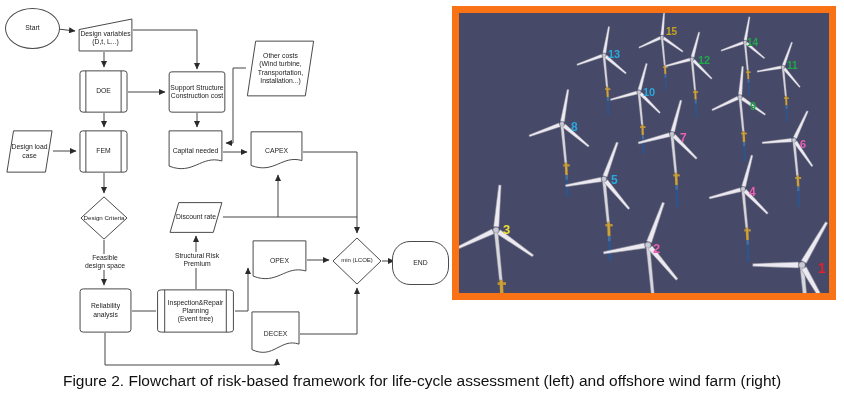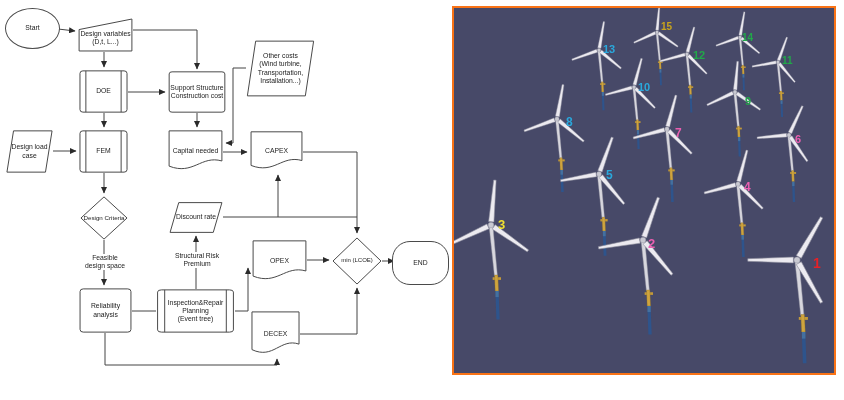--- a/index.html
+++ b/index.html
@@ -11,22 +11,22 @@
   .node{position:absolute;display:flex;align-items:center;justify-content:center;
         text-align:center;font-size:6.8px;line-height:1.18;color:#1b1b1b;
         white-space:pre-line;z-index:2;}
   .node .shape{position:absolute;left:0;top:0;width:100%;height:100%;z-index:-1;}
   .lbl{position:relative;padding:0 1px;}
   .ellipse{border:1px solid #4a4a4a;border-radius:50%;background:#fff;}
   .stadium{border:1px solid #4a4a4a;border-radius:18px;background:#fff;}
   .edge-label{position:absolute;z-index:3;font-size:6.8px;line-height:1.2;color:#1b1b1b;
         text-align:center;white-space:pre-line;background:#fff;padding:0 1px;}
   
-  #windfarm{position:absolute;left:452px;top:6px;width:384px;height:369px;
-        border:2px solid #f97316;box-sizing:border-box;overflow:hidden;}
+  #windfarm{position:absolute;left:452px;top:6px;width:384px;height:294px;
+        border:7px solid #f97316;box-sizing:border-box;overflow:hidden;}
   #turbine-layer{position:absolute;left:0;top:0;
         font-family:"Liberation Sans",sans-serif;}
   
   #caption{position:absolute;left:0;top:372px;width:844px;text-align:center;
         font-size:15.5px;color:#101010;}
 </style>
 </head>
 <body>
 
 <div id="fig">
@@ -465,14 +465,15 @@
        </g>
           <g transform="rotate(270)">
          <polygon points="-2.4,-3 2.4,-3 1.1,-41 -1.1,-41" fill="#eceaf0" stroke="#8f8f9e" stroke-width="0.5"></polygon>
        </g>
       <circle cx="0" cy="0" r="2.6" fill="#c9c9d2" stroke="#8f8f9e" stroke-width="0.4"></circle>
         </g>
         <text x="359" y="260" fill="#e42127" font-size="14" font-weight="bold">1</text>
       </svg>
   </div>
 
+  <div id="caption">Figure 2. Flowchart of risk-based framework for life-cycle assessment (left) and offshore wind farm (right)</div>
 
 </div>
 
 </body></html>

